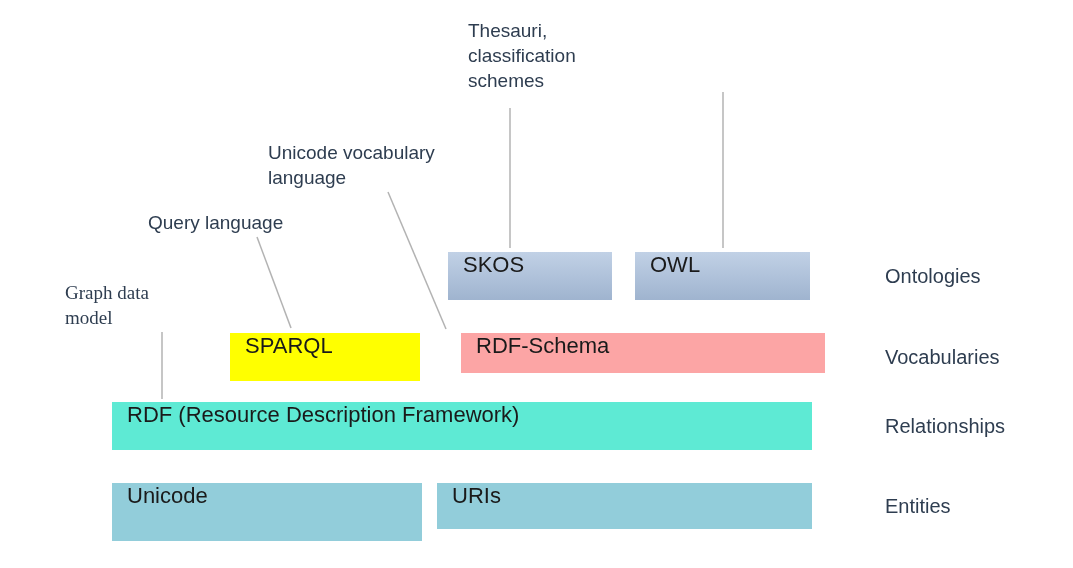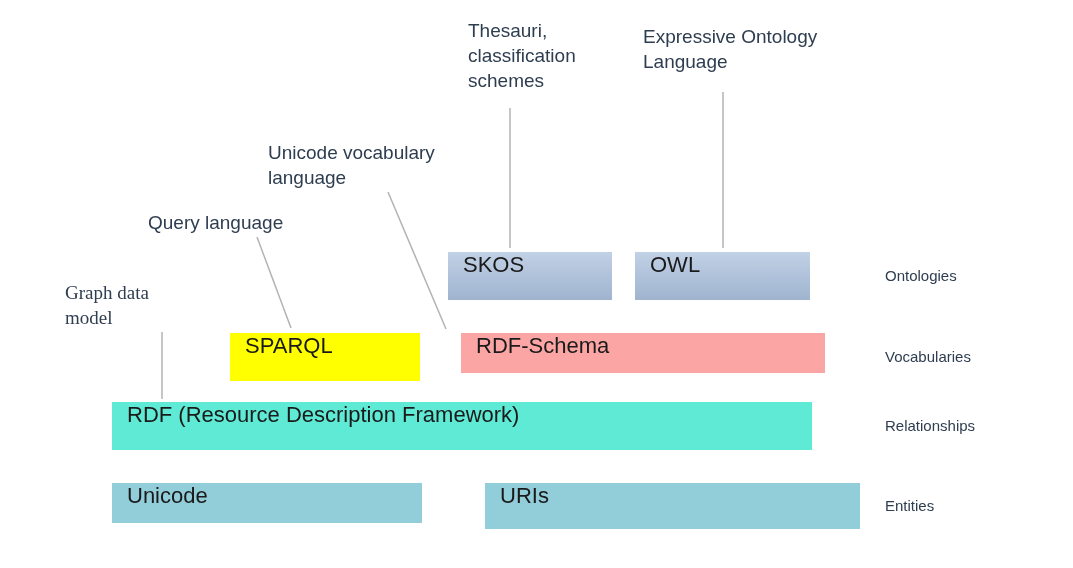--- a/index.html
+++ b/index.html
@@ -18,21 +18,21 @@
   .annotation {
     position: absolute;
     color: #2e3d50;
     font-size: 19px;
     line-height: 25px;
     white-space: pre-line;
   }
   .layer-label {
     position: absolute;
     color: #2e3d50;
-    font-size: 15px;
+    font-size: 20px;
     line-height: 24px;
     white-space: nowrap;
   }
   .box {
     position: absolute;
     display: flex;
     box-sizing: border-box;
     padding-left: 15px;
     font-size: 22px;
     color: #1a1a1a;
@@ -60,22 +60,20 @@
     <line x1="723" y1="92" x2="723" y2="248" stroke="#b3b3b3" stroke-width="1.5"></line>
     <line x1="388" y1="192" x2="446" y2="329" stroke="#b3b3b3" stroke-width="1.5"></line>
     <line x1="257" y1="237" x2="291" y2="328" stroke="#b3b3b3" stroke-width="1.5"></line>
     <line x1="162" y1="332" x2="162" y2="399" stroke="#b3b3b3" stroke-width="1.5"></line>
   </svg>
 
   <div class="annotation" style="left:468px; top:18px;">Thesauri,
 classification
 schemes</div>
 
-  <div class="annotation" style="left:643px; top:24px;">Expressive Ontology
-Language</div>
 
   <div class="annotation" style="left:268px; top:140px;">Unicode vocabulary
 language</div>
 
   <div class="annotation" style="left:148px; top:210px;">Query language</div>
 
   <div class="annotation" style="left:65px; top:280px;font-family:Liberation Serif, serif;">Graph data
 model</div>
 
   <div class="box ontology" style="left: 448px; top: 252px; width: 164px; height: 48px; background-color: rgb(169, 191, 220);">
@@ -91,25 +89,25 @@
   </div>
 
   <div class="box" style="left: 461px; top: 333px; width: 364px; height: 40px; background-color: #fca5a5;">
     <span class="box-label">RDF-Schema</span>
   </div>
 
   <div class="box" style="left: 112px; top: 402px; width: 700px; height: 48px; background-color: #5eead4;">
     <span class="box-label">RDF (Resource Description Framework)</span>
   </div>
 
-  <div class="box" style="left: 112px; top: 483px; width: 310px; height: 40px; background-color: rgb(146, 205, 218);">
+  <div class="box" style="left: 112px; top: 483px; width: 310px; height: 58px; background-color: rgb(146, 205, 218);">
     <span class="box-label">Unicode</span>
   </div>
 
-  <div class="box" style="left: 437px; top: 483px; width: 375px; height: 46px; background-color: rgb(146, 205, 218); margin-left: 48px;">
+  <div class="box" style="left: 437px; top: 483px; width: 375px; height: 46px; background-color: rgb(146, 205, 218);">
     <span class="box-label">URIs</span>
   </div>
 
   <div class="layer-label" style="left:885px; top:264px;">Ontologies</div>
 
   <div class="layer-label" style="left:885px; top:345px;">Vocabularies</div>
 
   <div class="layer-label" style="left:885px; top:414px;">Relationships</div>
 
   <div class="layer-label" style="left:885px; top:494px;">Entities</div>

